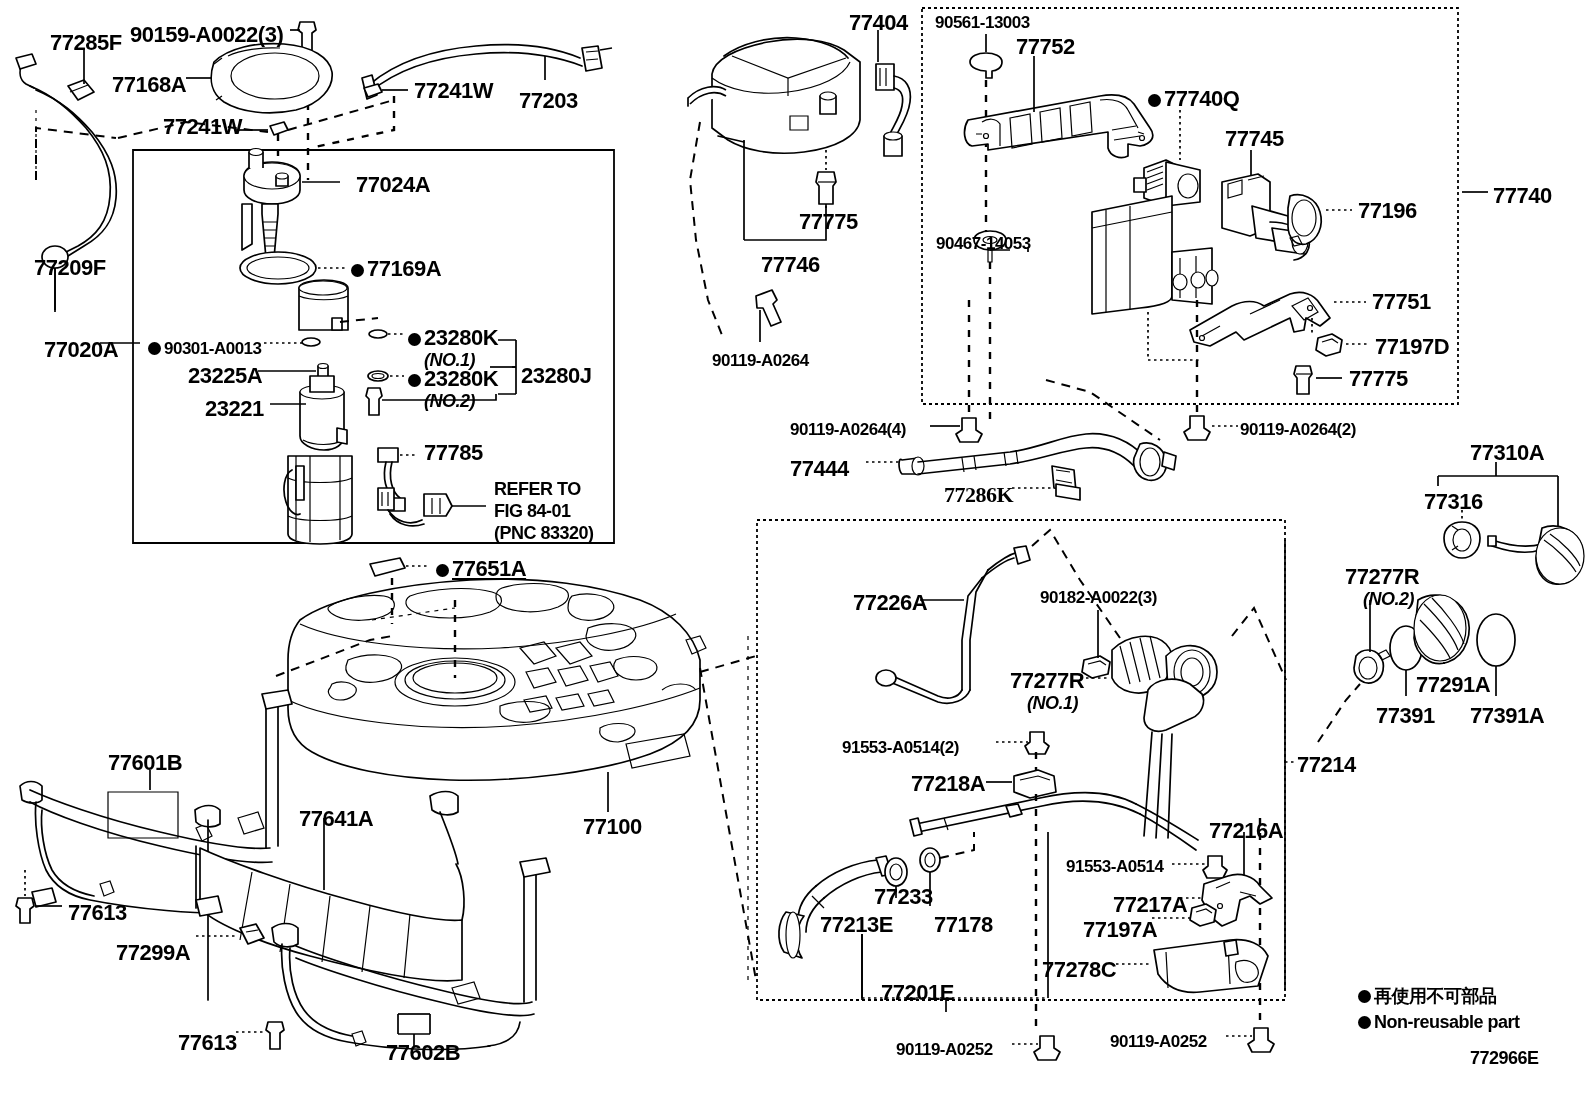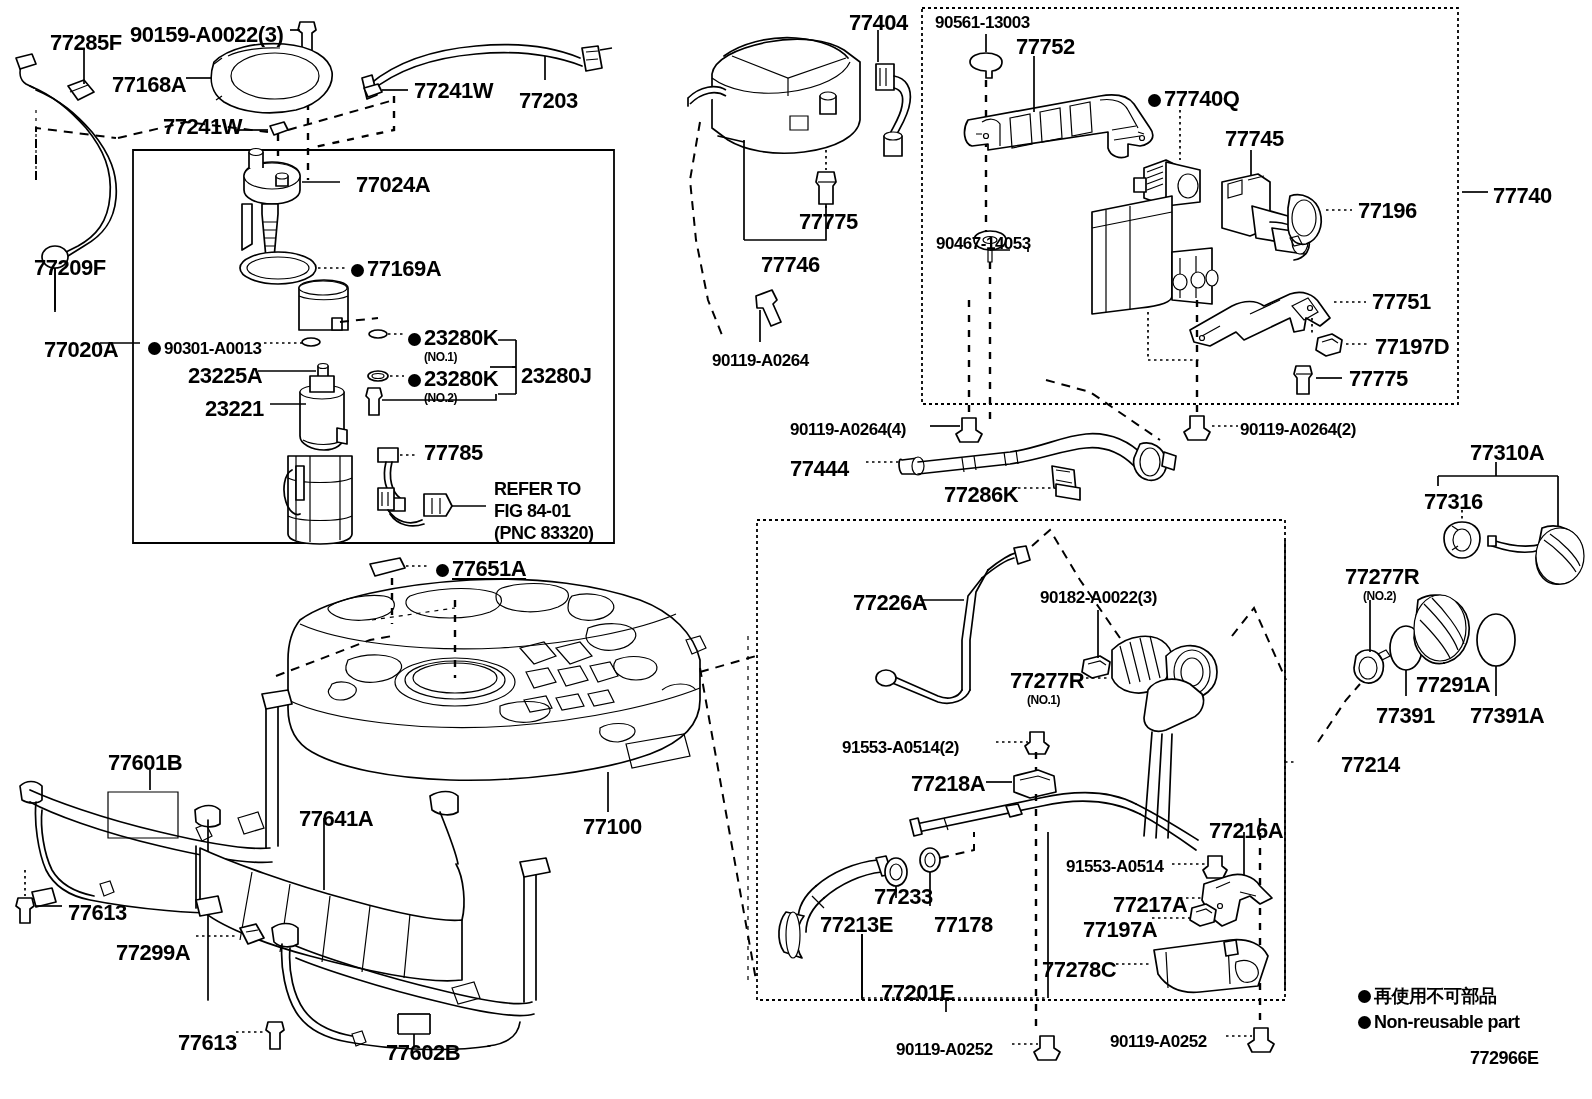--- a/index.html
+++ b/index.html
@@ -3,21 +3,21 @@
 <meta charset="utf-8">
 <style>
   html,body{margin:0;padding:0;background:#fff;}
   #sheet{position:relative;width:1592px;height:1099px;background:#fff;
          font-family:"Liberation Sans",sans-serif;overflow:hidden;}
   svg#art{position:absolute;left:0;top:0;width:1592px;height:1099px;}
   .lbl{position:absolute;white-space:nowrap;color:#000;font-weight:bold;
        font-family:"Liberation Sans",sans-serif;letter-spacing:-0.5px;}
   .pn{font-size:22px;}
   .pn-sm{font-size:17px;}
-  .sub{font-size:12px;font-weight:bold;}
+  .sub{font-size:18px;font-weight:bold;font-style:italic;}
   .refer{font-size:18px;line-height:22px;font-weight:bold;}
   .legend{font-size:18px;font-weight:bold;}
   .figid{font-size:18px;font-weight:bold;}
   .dot{display:inline-block;width:13px;height:13px;border-radius:50%;
        background:#000;vertical-align:-1px;margin-right:3px;}
   .jp{font-size:18px;font-weight:bold;}
 </style>
 </head>
 <body>
 
@@ -603,35 +603,35 @@
       <div class="lbl pn" style="left: 1225px; top: 126px;"><span>77745</span></div>
       <div class="lbl pn" style="left: 1358px; top: 198px;"><span>77196</span></div>
       <div class="lbl pn" style="left: 1493px; top: 183px;"><span>77740</span></div>
       <div class="lbl pn-sm" style="left: 936px; top: 234px;"><span>90467-14053</span></div>
       <div class="lbl pn" style="left: 1372px; top: 289px;"><span>77751</span></div>
       <div class="lbl pn" style="left: 1375px; top: 334px;"><span>77197D</span></div>
       <div class="lbl pn" style="left: 1349px; top: 366px;"><span>77775</span></div>
       <div class="lbl pn-sm" style="left: 790px; top: 420px;"><span>90119-A0264(4)</span></div>
       <div class="lbl pn-sm" style="left: 1240px; top: 420px;"><span>90119-A0264(2)</span></div>
       <div class="lbl pn" style="left: 790px; top: 456px;"><span>77444</span></div>
-      <div class="lbl pn" style="left: 944px; top: 482px;"><span>77286K</span></div>
+      <div class="lbl pn" style="left: 944px; top: 482px; font-family: Liberation Serif, serif;"><span>77286K</span></div>
       <div class="lbl pn" style="left: 1470px; top: 440px;"><span>77310A</span></div>
       <div class="lbl pn" style="left: 1424px; top: 489px;"><span>77316</span></div>
       <div class="lbl pn" style="left: 1345px; top: 564px;"><span>77277R</span></div>
       <div class="lbl sub" style="left: 1363px; top: 589px;"><span>(NO.2)</span></div>
       <div class="lbl pn" style="left: 1416px; top: 672px;"><span>77291A</span></div>
       <div class="lbl pn" style="left: 1376px; top: 703px;"><span>77391</span></div>
       <div class="lbl pn" style="left: 1470px; top: 703px;"><span>77391A</span></div>
       <div class="lbl pn" style="left: 853px; top: 590px;"><span>77226A</span></div>
       <div class="lbl pn-sm" style="left: 1040px; top: 588px;"><span>90182-A0022(3)</span></div>
       <div class="lbl pn" style="left: 1010px; top: 668px;"><span>77277R</span></div>
       <div class="lbl sub" style="left: 1027px; top: 693px;"><span>(NO.1)</span></div>
       <div class="lbl pn-sm" style="left: 842px; top: 738px;"><span>91553-A0514(2)</span></div>
       <div class="lbl pn" style="left: 911px; top: 771px;"><span>77218A</span></div>
-      <div class="lbl pn" style="left: 1297px; top: 752px; margin-left: 44px;"><span>77214</span></div>
+      <div class="lbl pn" style="left: 1297px; top: 752px;"><span>77214</span></div>
       <div class="lbl pn" style="left: 1209px; top: 818px;"><span>77216A</span></div>
       <div class="lbl pn-sm" style="left: 1066px; top: 857px;"><span>91553-A0514</span></div>
       <div class="lbl pn" style="left: 1113px; top: 892px;"><span>77217A</span></div>
       <div class="lbl pn" style="left: 1083px; top: 917px;"><span>77197A</span></div>
       <div class="lbl pn" style="left: 1042px; top: 957px;"><span>77278C</span></div>
       <div class="lbl pn" style="left: 874px; top: 884px;"><span>77233</span></div>
       <div class="lbl pn" style="left: 820px; top: 912px;"><span>77213E</span></div>
       <div class="lbl pn" style="left: 934px; top: 912px;"><span>77178</span></div>
       <div class="lbl pn" style="left: 881px; top: 980px;"><span>77201E</span></div>
       <div class="lbl pn-sm" style="left: 896px; top: 1040px;"><span>90119-A0252</span></div>

